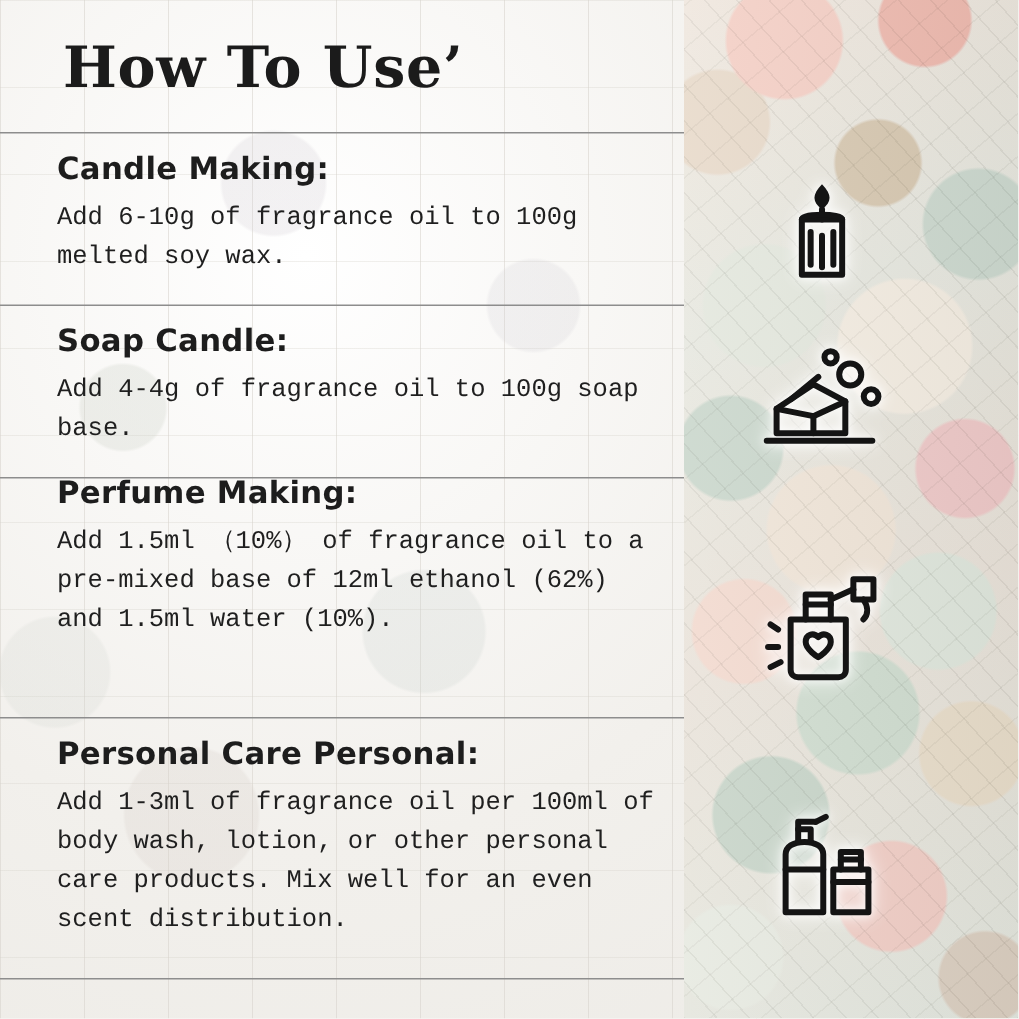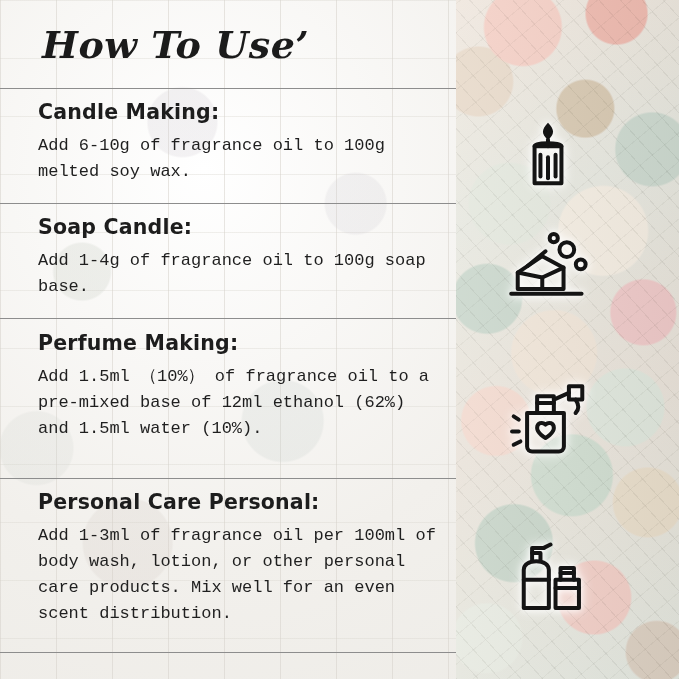--- a/index.html
+++ b/index.html
@@ -108,21 +108,20 @@
   .title-block {
     position: absolute;
     left: 0; top: 0;
     width: 456px;
     height: 88px;
     display: flex;
     align-items: center;
   }
   .title {
     font-family: "DejaVu Serif", serif;
-    font-style: italic;
     font-weight: 700;
     font-size: 38px;
     letter-spacing: 0.5px;
     color: #1b1b1b;
     margin-left: 42px;
   }
 
   .row {
     position: absolute;
     left: 0;
@@ -198,24 +197,24 @@
     <div class="rule" style="top:478px;"></div>
     <div class="rule" style="top:652px;"></div>
 
     <div class="row" style="top:100px;">
       <p class="row-heading">Candle Making:</p>
       <p class="row-body">Add 6-10g of fragrance oil to 100g melted soy wax.</p>
     </div>
 
     <div class="row" style="top:215px;">
       <p class="row-heading">Soap Candle:</p>
-      <p class="row-body">Add 1-4g of fragrance oil to 100g soap base.</p>
-    </div>
-
-    <div class="row" style="top:331px;">
+      <p class="row-body">Add 4-4g of fragrance oil to 100g soap base.</p>
+    </div>
+
+    <div class="row" style="top:316px;">
       <p class="row-heading">Perfume Making:</p>
       <p class="row-body">Add 1.5ml （10%） of fragrance oil to a pre-mixed base of 12ml ethanol (62%) and 1.5ml water (10%).</p>
     </div>
 
     <div class="row" style="top:490px;">
       <p class="row-heading">Personal Care Personal:</p>
       <p class="row-body">Add 1-3ml of fragrance oil per 100ml of body wash, lotion, or other personal care products. Mix well for an even scent distribution.</p>
     </div>
 
   </div>

